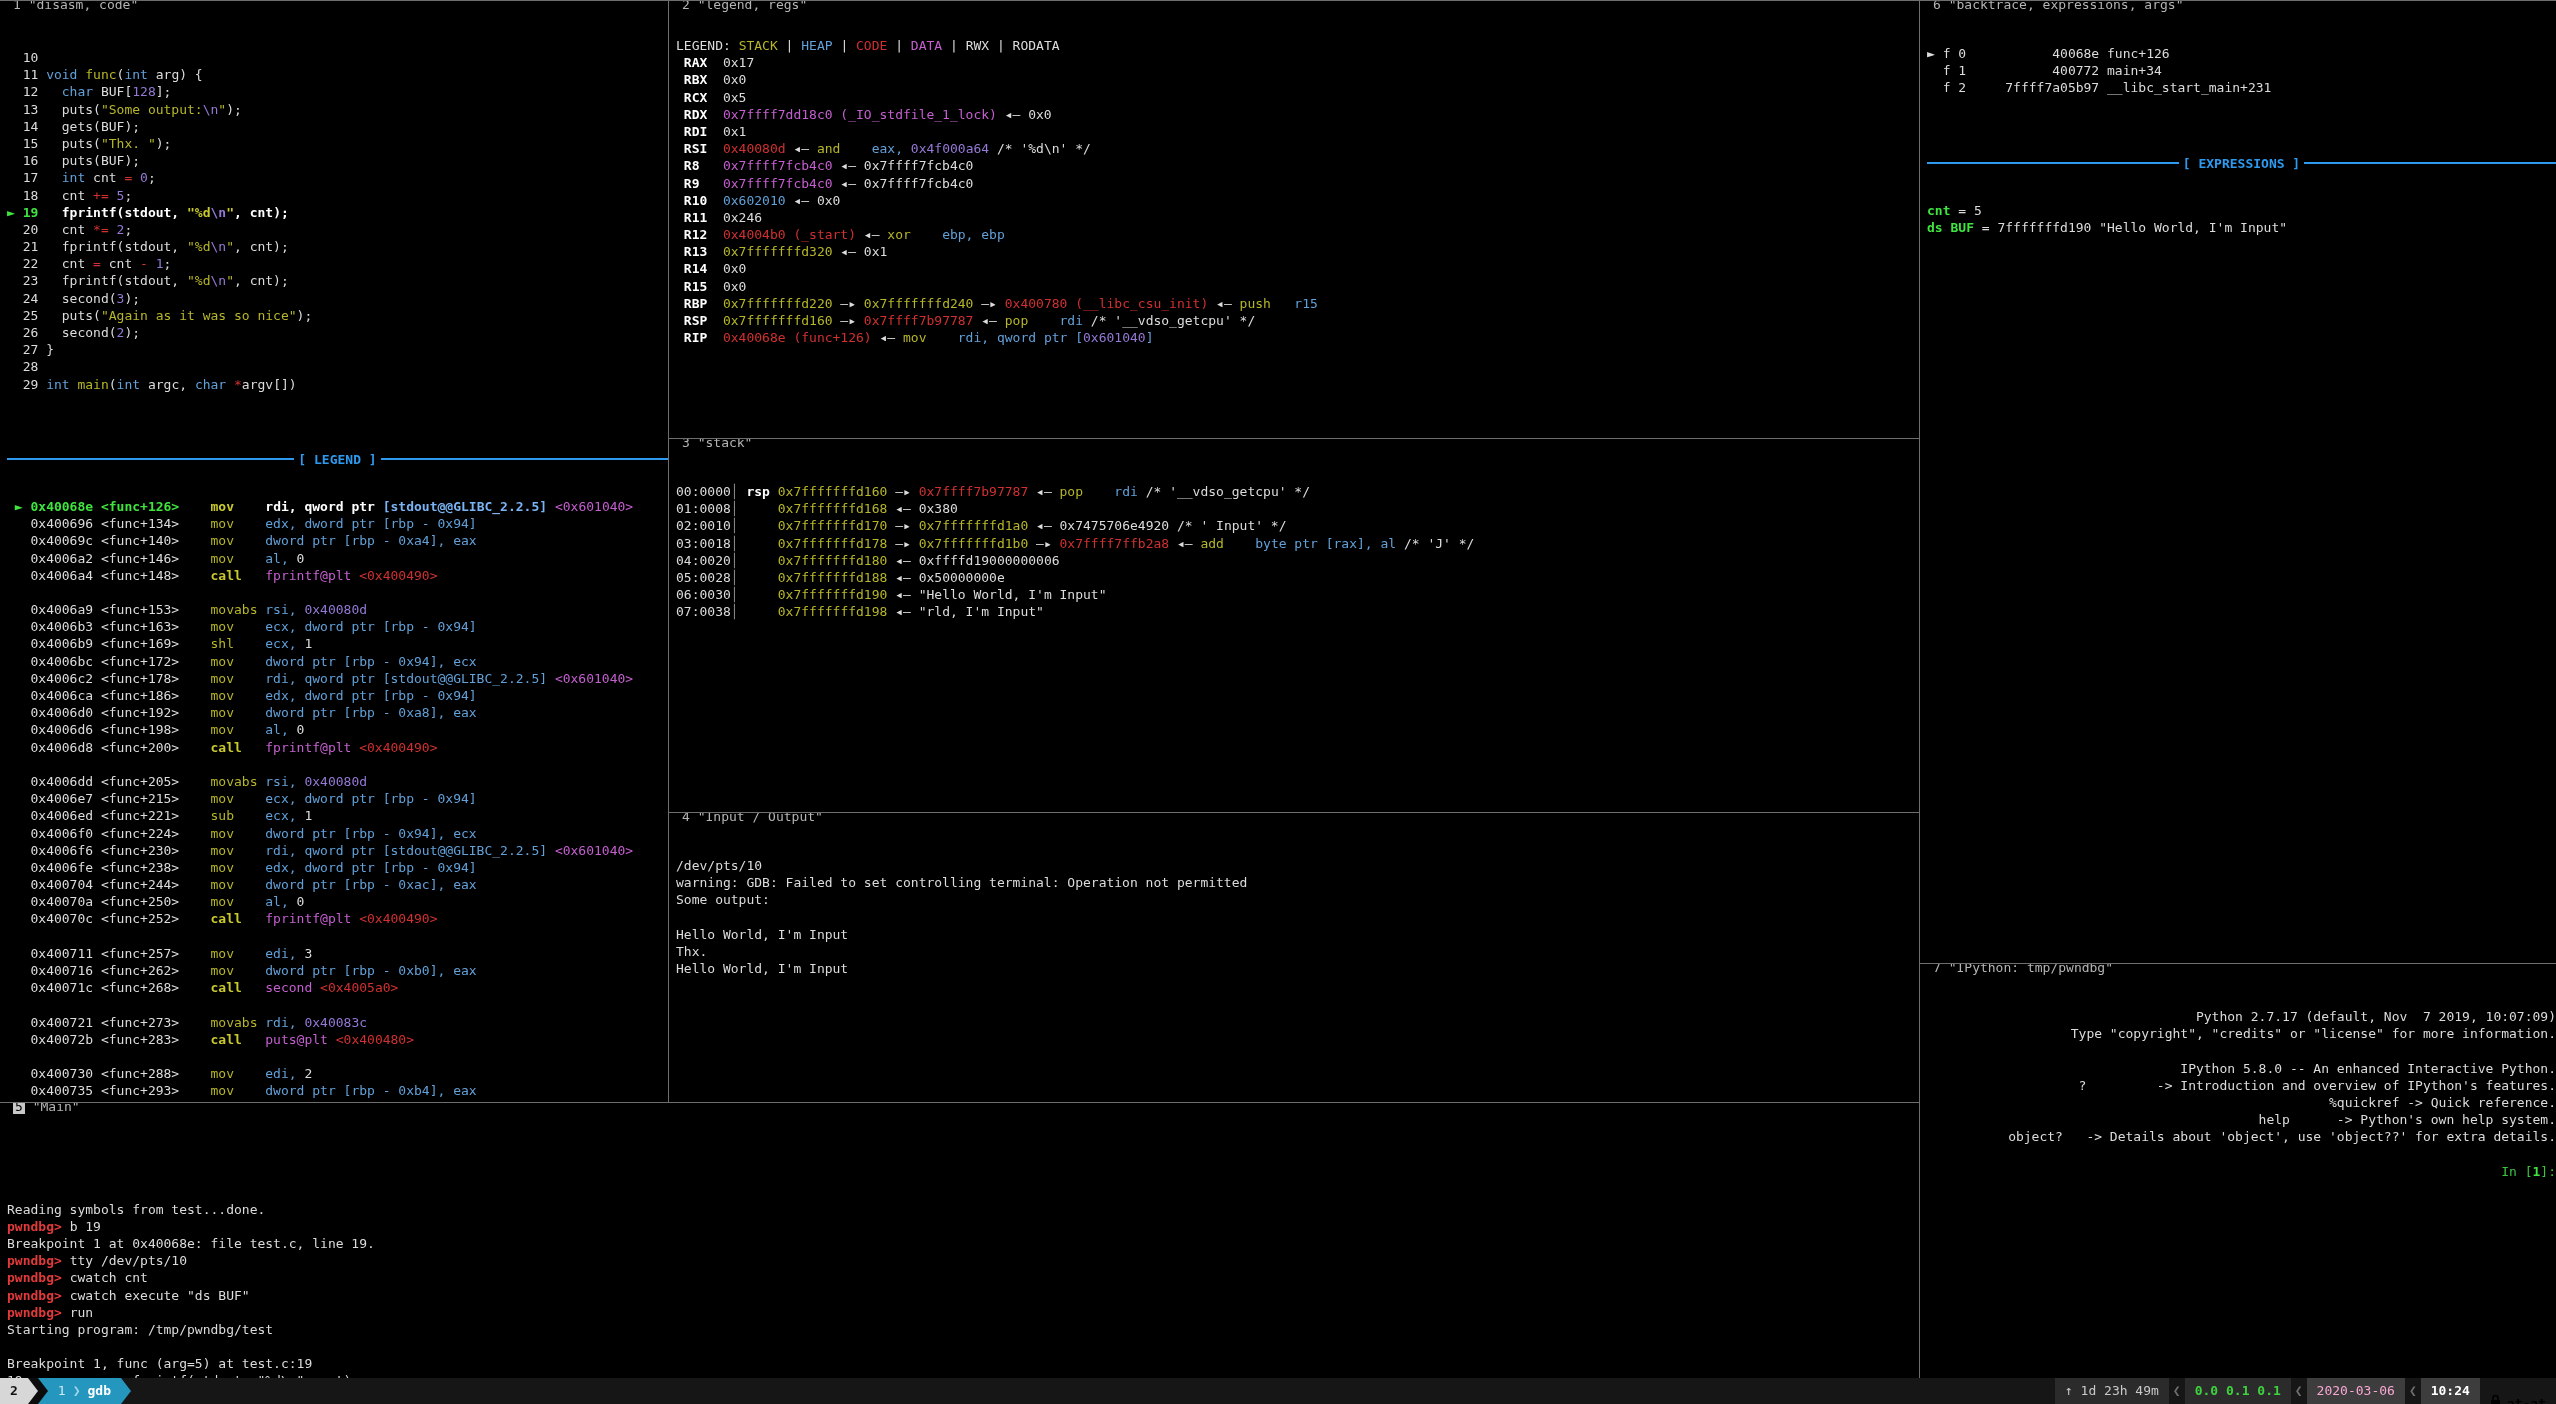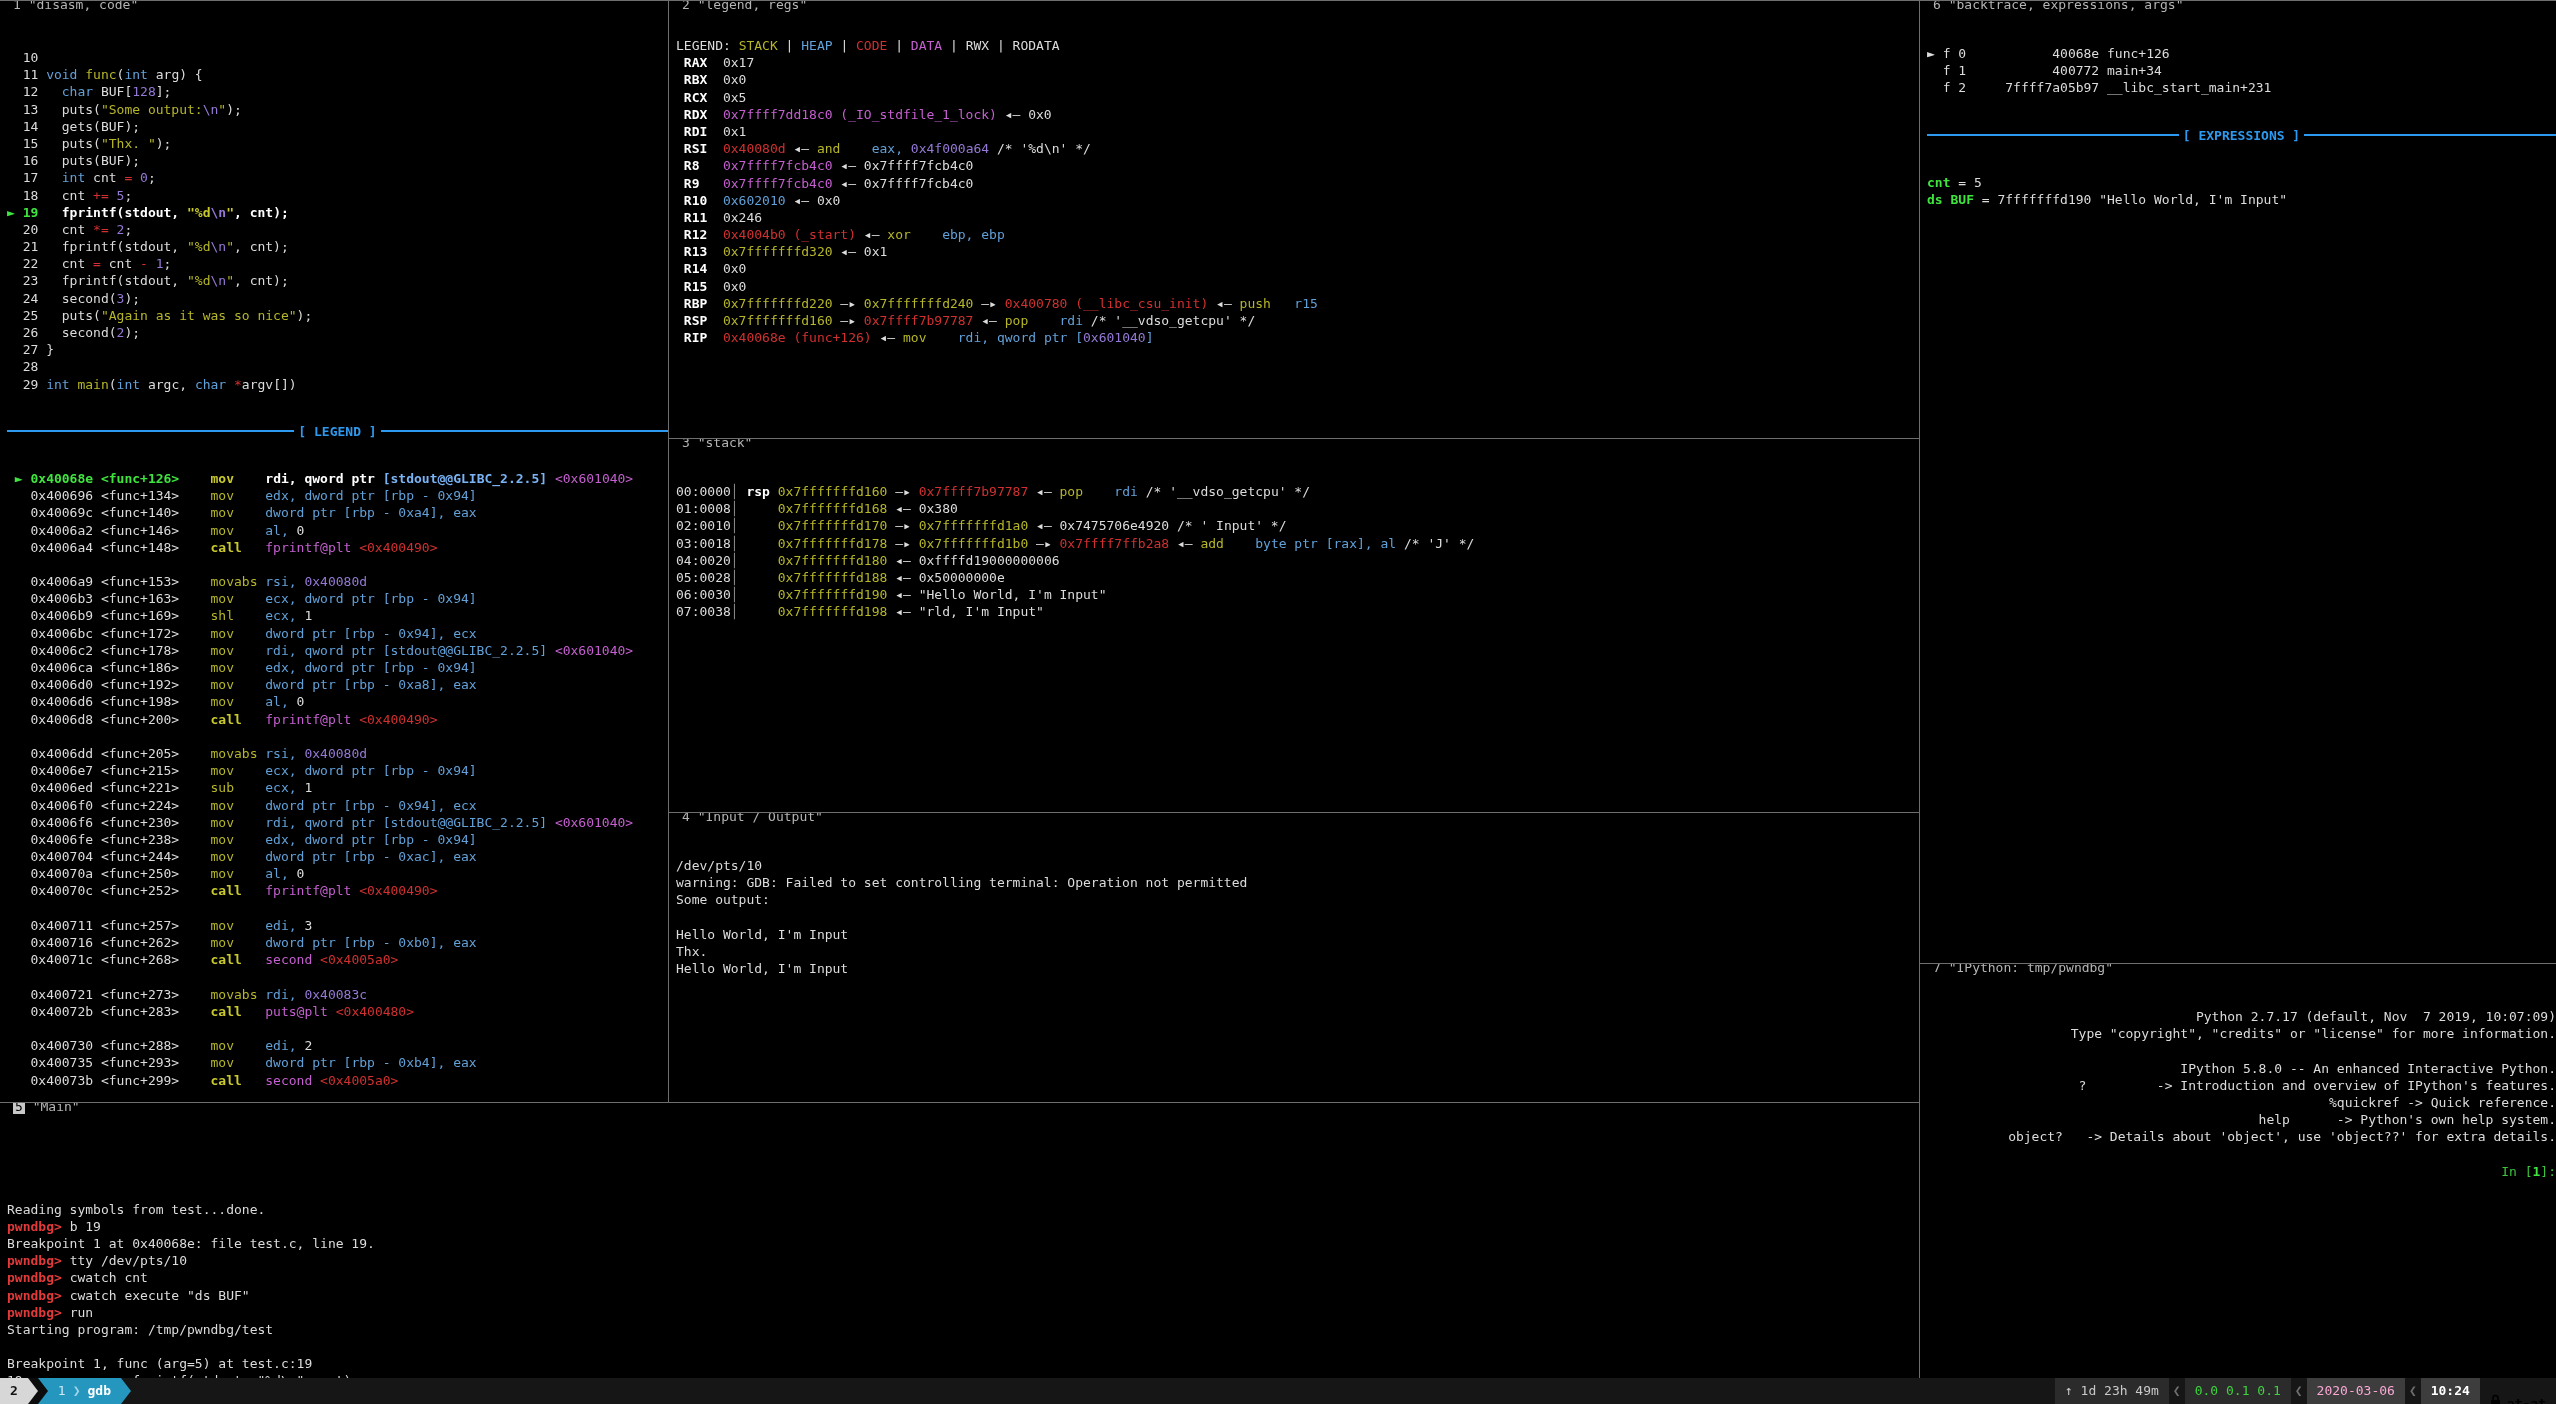--- a/index.html
+++ b/index.html
@@ -24,41 +24,41 @@
   .c-N{color:#3fe43f;font-weight:bold}
   .c-b{color:#62a0d8}
   .c-B{color:#7ab4f5;font-weight:bold}
   .c-r{color:#d03030}
   .c-R{color:#e23a3a;font-weight:bold}
   .c-m{color:#c55fd0}
   .c-p{color:#9579d6}
   .c-P{color:#9579d6;font-weight:bold}
   .c-u{color:#dcdcdc;}
   
-  .sep{display:flex;align-items:center;height:17.2px;color:#2e9aef;font-weight:bold;}
+  .sep{display:flex;align-items:center;height:17.2px;color:#2e9aef;font-weight:bold;margin-top:28px;}
   .sep .sep-line{flex:1;border-top:2px solid #2e9aef;}
   .sep .sep-label{padding:0 4px;white-space:pre;}
   
   #statusbar{position:absolute;left:0;top:1378px;width:2556px;height:26px;background:#161616;
              display:flex;align-items:stretch;font-size:13px;line-height:26px;}
   .sb-left{display:flex;align-items:stretch;}
   .sb-seg{display:flex;align-items:center;padding:0 10px;white-space:pre;}
   .seg-session{background:#d7d7d7;color:#111;font-weight:bold;}
   .tri{width:0;height:0;border-top:13px solid transparent;border-bottom:13px solid transparent;}
   .tri-a{border-left:10px solid #d7d7d7;background:#0c0c0c;}
   .tri-b{border-left:10px solid #0c0c0c;background:#2596be;}
   .seg-window{background:#2596be;color:#cfe8f5;}
   .seg-window .win-name{color:#fff;font-weight:bold;}
   .seg-window .win-sep{color:#9fd4ea;padding:0 7px;}
   .tri-c{border-left:10px solid #2596be;background:#161616;}
   .sb-right{margin-left:auto;display:flex;align-items:stretch;}
   .seg-dark{background:#2b2b2b;color:#c9c9c9;}
   .seg-mid{background:#3d3d3d;color:#f9a8d4;}
   .chev{color:#6e6e6e;background:inherit;display:flex;align-items:center;padding:0 4px;}
-  .seg-load{background:#2b2b2b;color:#3fd23f;font-weight:normal;}
+  .seg-load{background:#2b2b2b;color:#3fd23f;font-weight:bold;}
   .seg-time{background:#3d3d3d;color:#fff;font-weight:bold;}
   .seg-host{background:#dedede;color:#000;font-weight:bold;margin-top:26px;}
   .lock{display:inline-block;margin-right:6px;}
 </style>
 </head>
 <body>
 
 <div id="screen">
 
   <div class="pane bt br" style="left:0;top:0;width:669px;height:1102px;">

